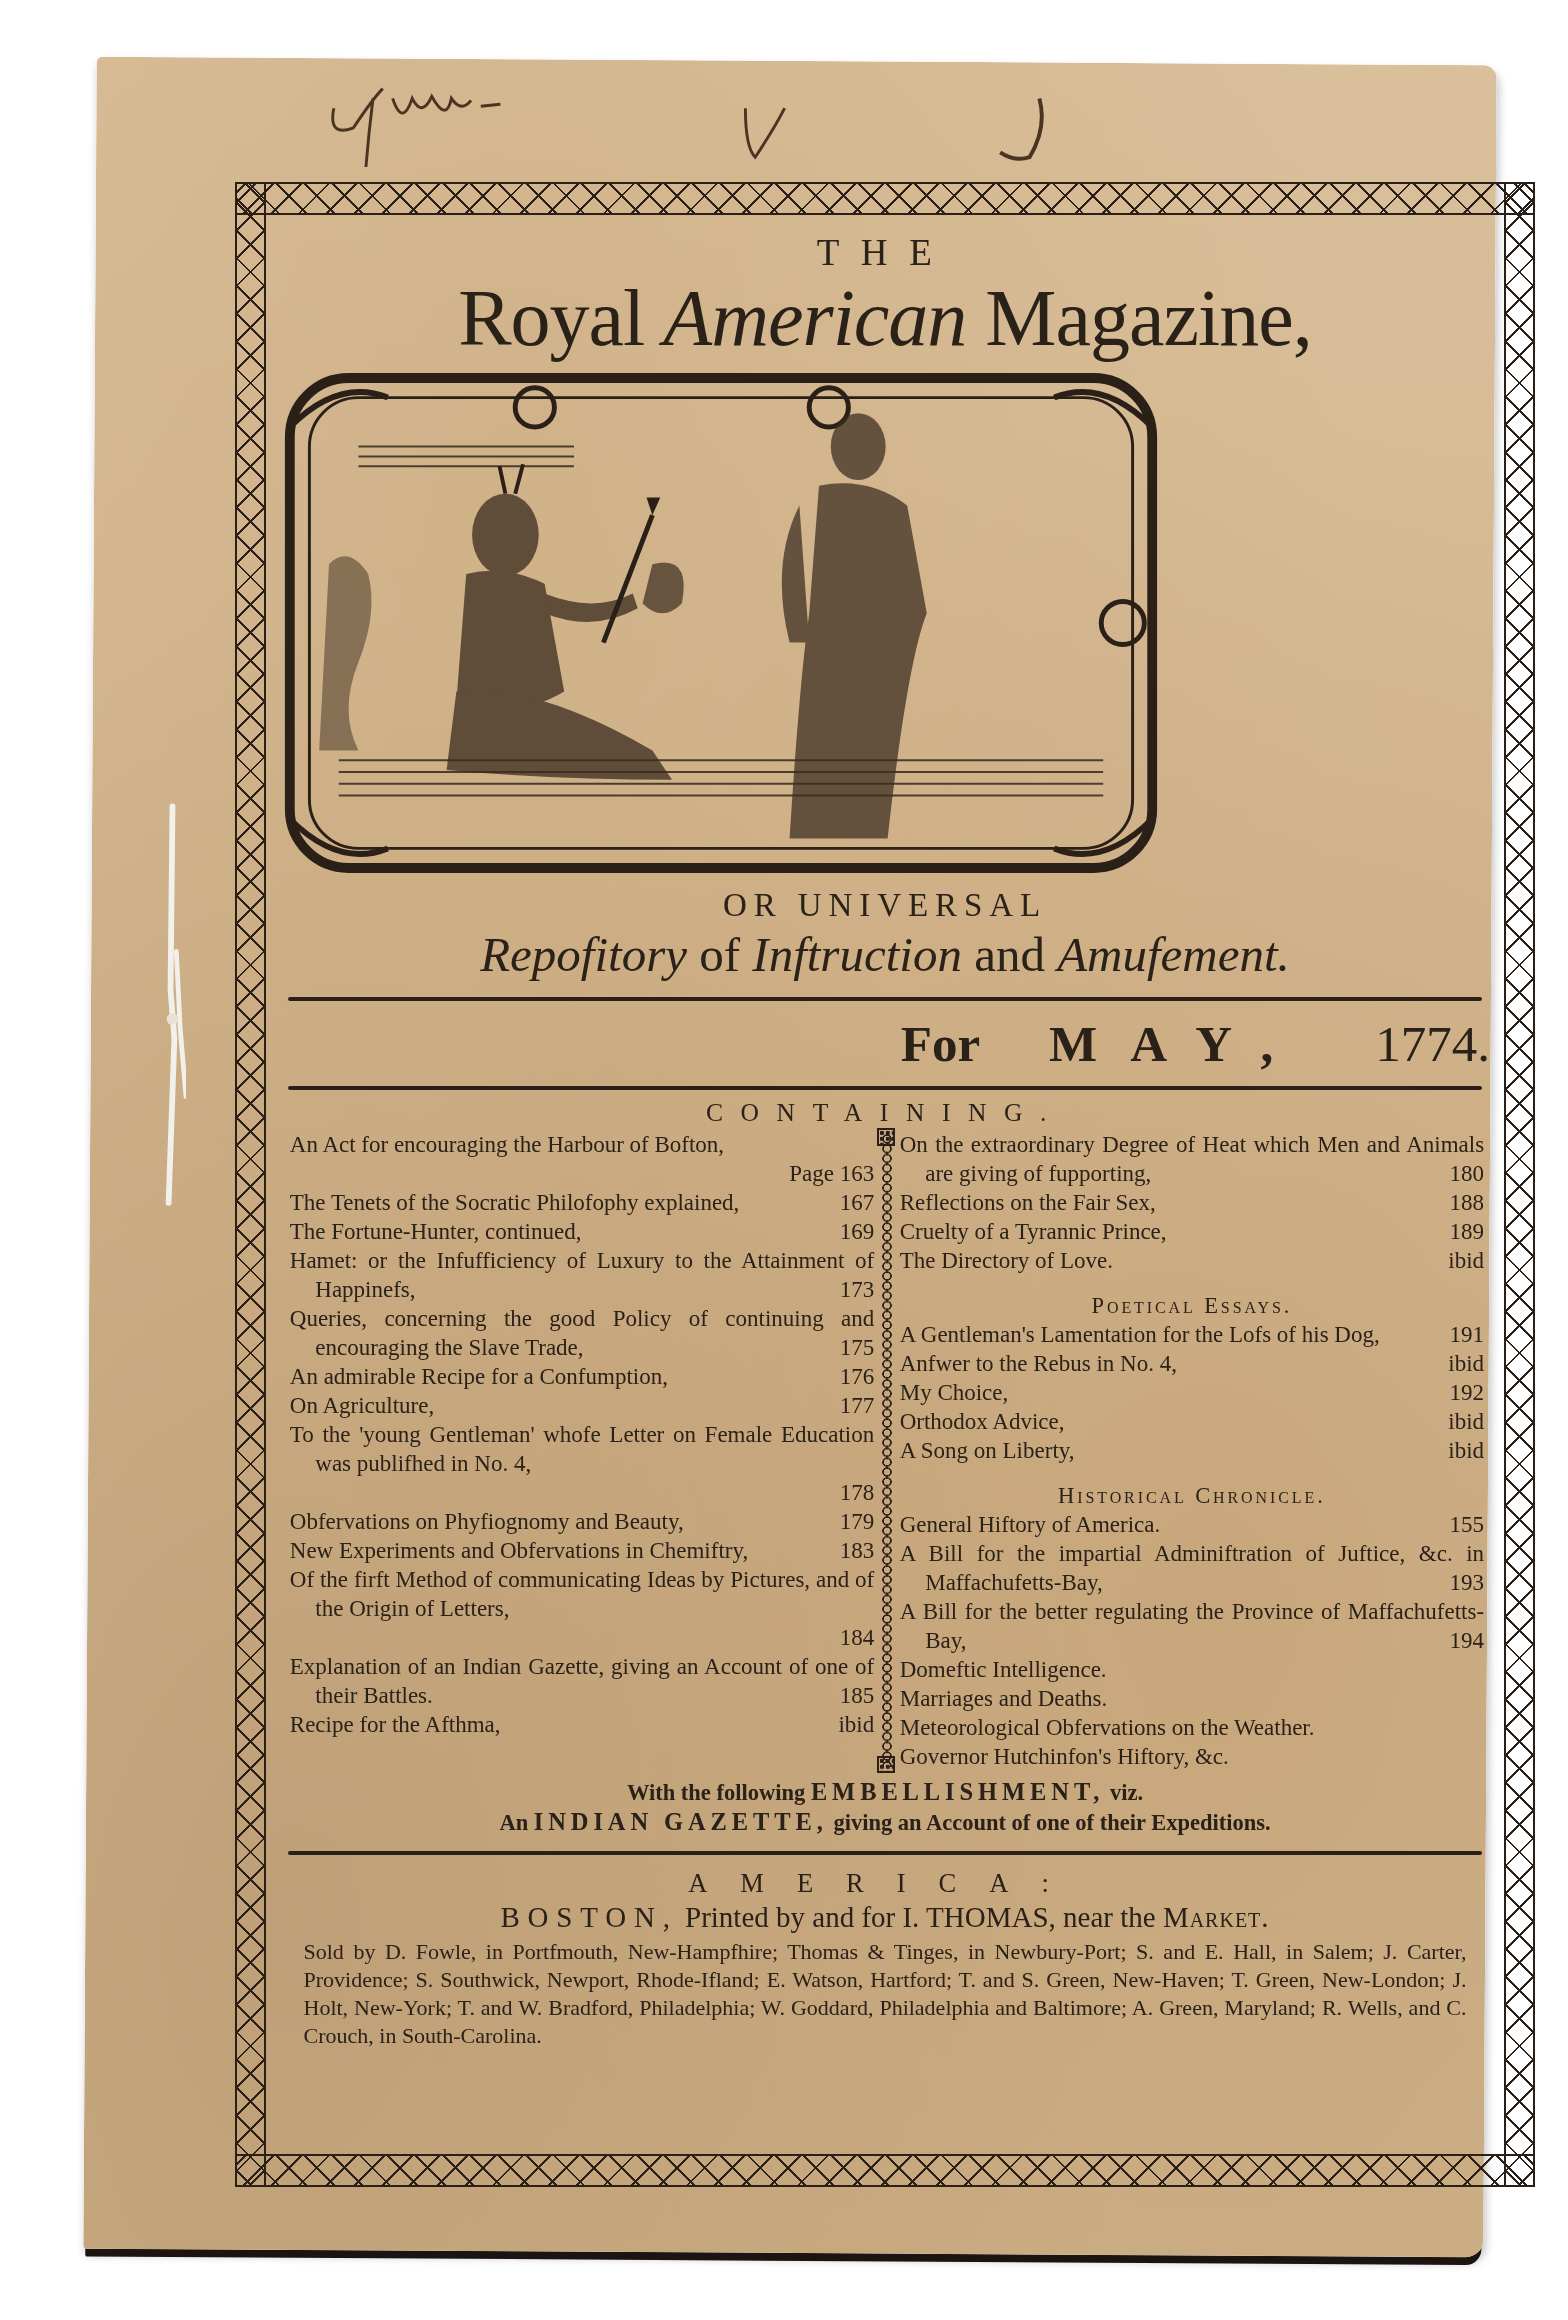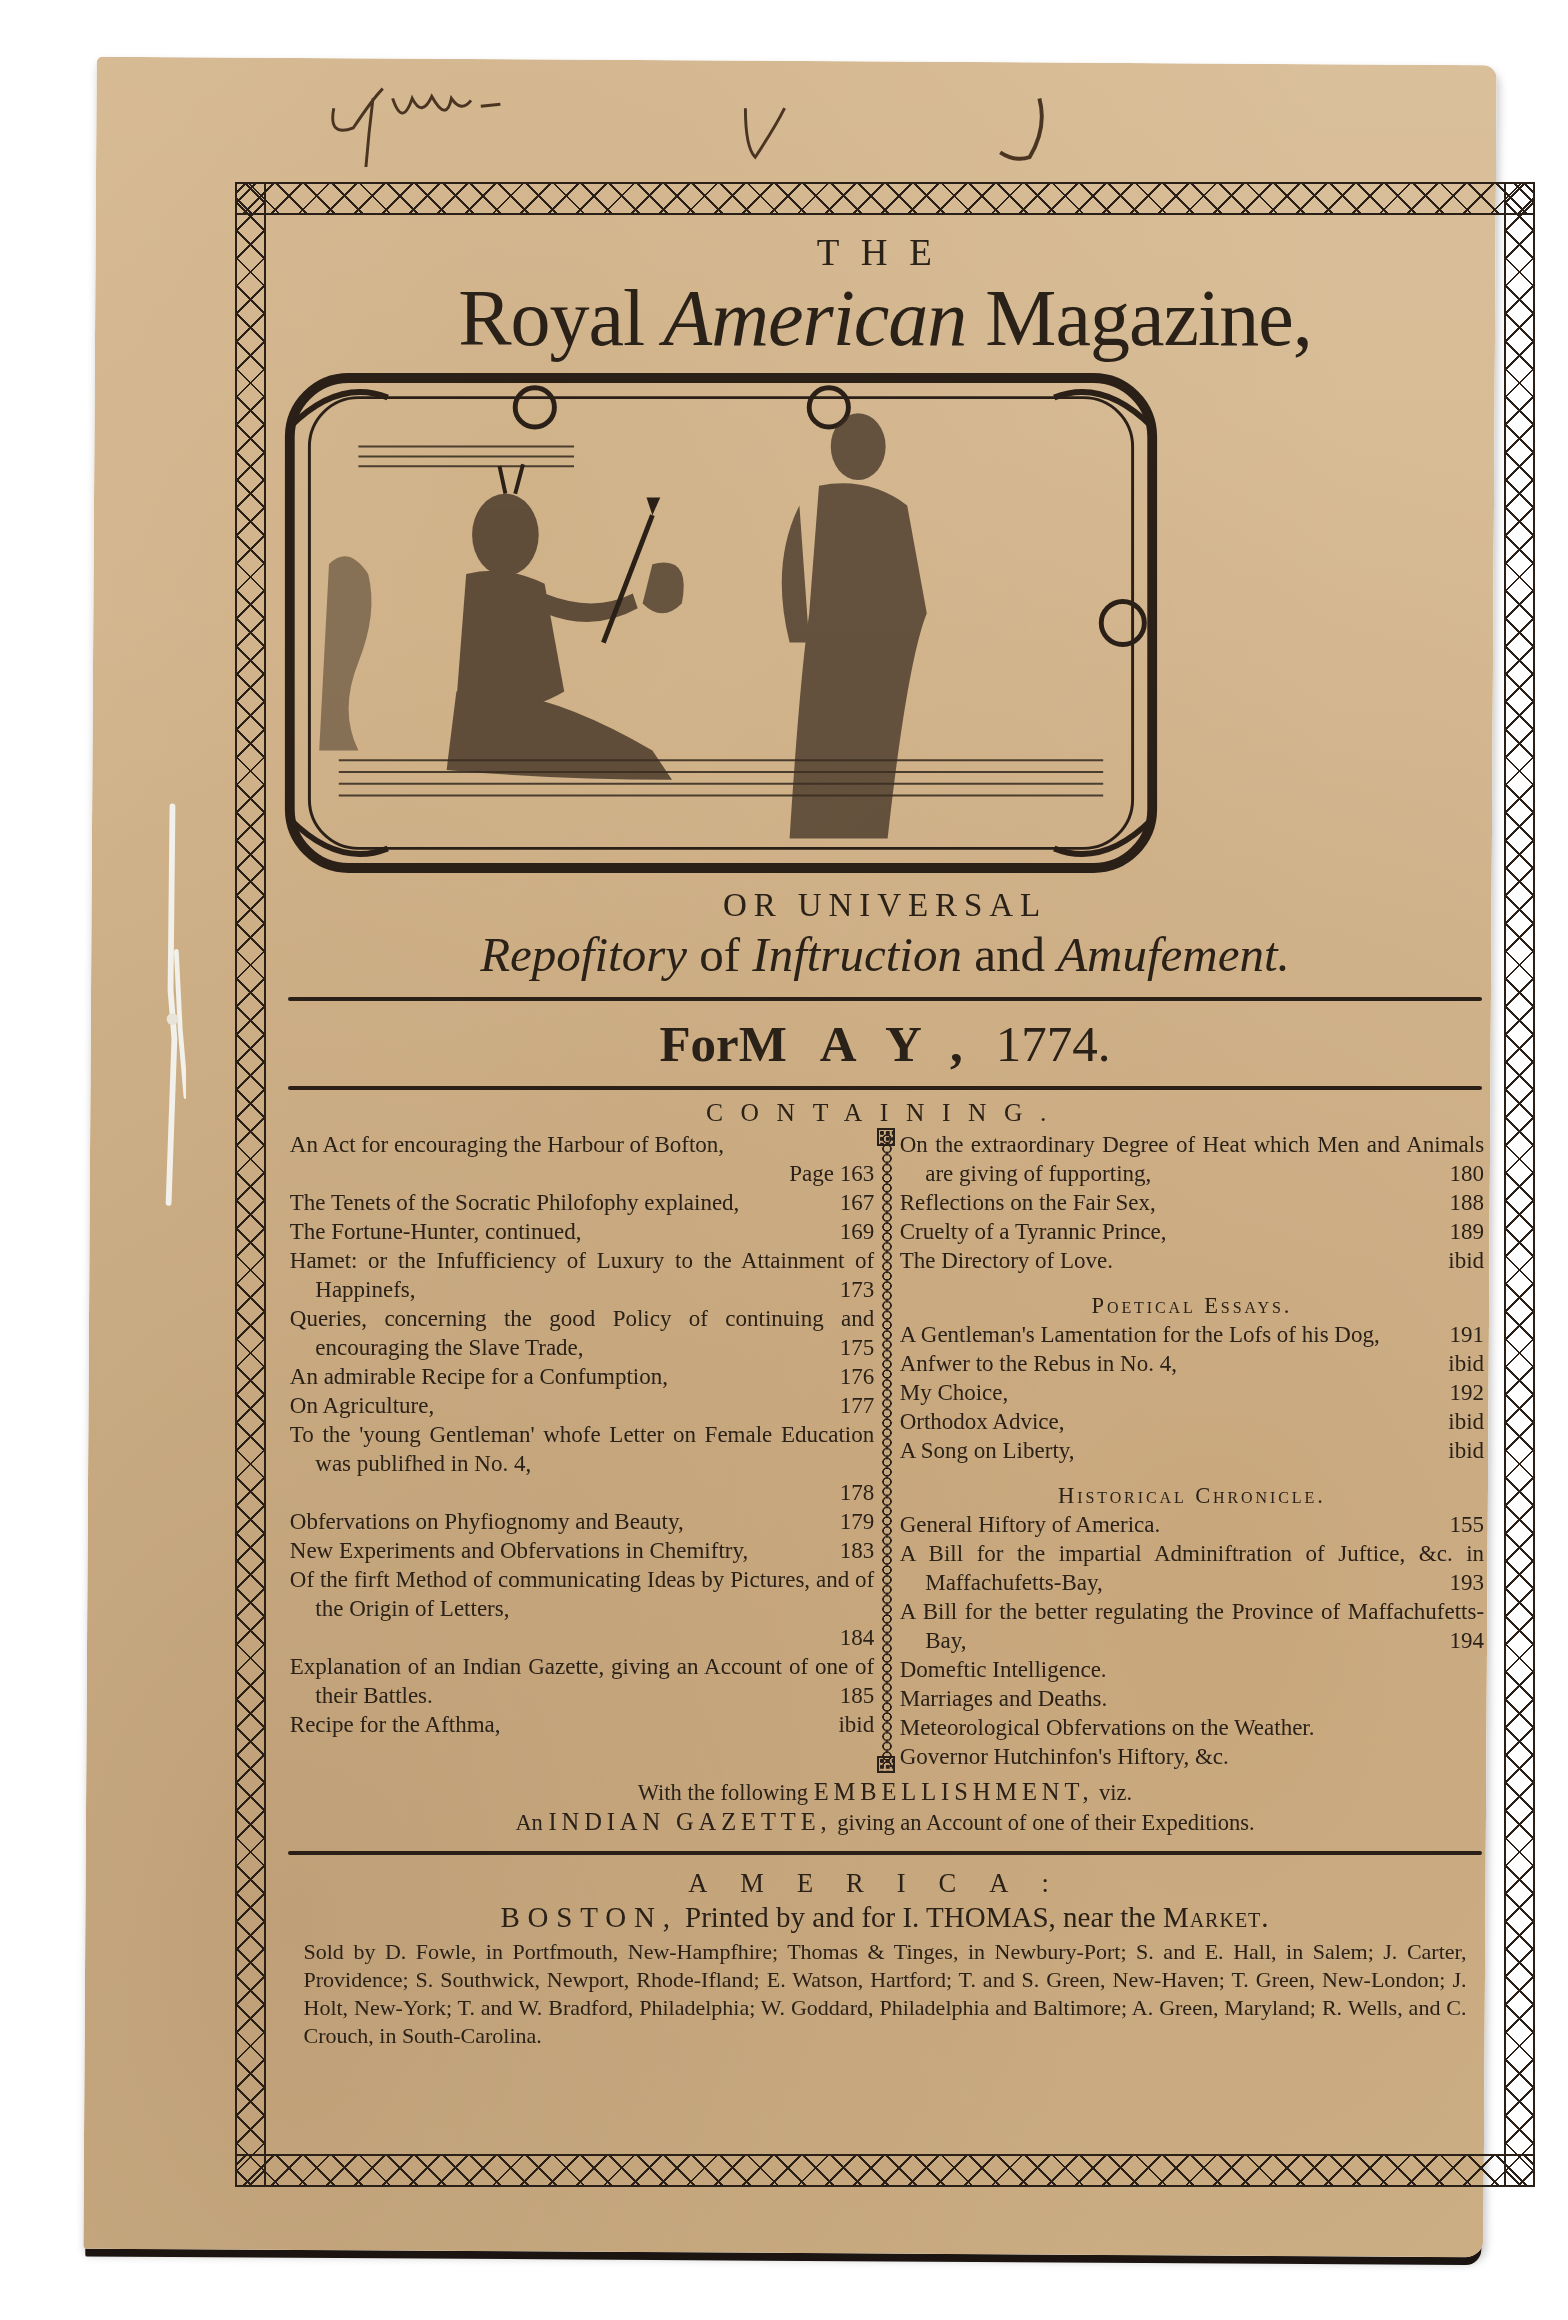--- a/index.html
+++ b/index.html
@@ -47,21 +47,21 @@
   .the { font-size: 37px; letter-spacing: 21.6px; margin-top: 5.9px; }
   .title { font-size: 80px; line-height: 1; margin-top: 3.9px; white-space: nowrap; letter-spacing: -1px; }
   .title .it { font-style: italic; }
   .woodcut {
     position: relative; margin: 9.8px auto 0 auto; width: 882px; height: 510px;
   }
   .subtitle-small { font-size: 33px; letter-spacing: 6.9px; margin-top: 5.9px; }
   .subtitle { font-size: 49px; margin-top: 2px; }
   .subtitle .it { font-style: italic; }
   .rule { height: 3.9px; background: #2a2018; margin: 0 7.8px; border-radius: 2px; }
-  .formay { font-size: 51px; font-weight: bold; display: flex; justify-content: center; padding: 13.7px 0; }
+  .formay { font-size: 51px; font-weight: bold; display: flex; justify-content: flex-end; gap: 69px; padding: 13.7px 0; }
   .formay .may { letter-spacing: 33px; }
   .containing { font-size: 25.5px; letter-spacing: 17.6px; margin-top: 7.8px; }
   .contents { display: flex; margin-top: 2px; font-size: 23px; line-height: 29px; }
   .col { flex: 1; }
   .col-left { padding-left: 9.8px; padding-right: 5.9px; }
   .col-right { padding-left: 5.9px; padding-right: 5.9px; }
   .divider {
     width: 13.7px; position: relative;
     background-image: radial-gradient(circle at 50% 50%, transparent 2.9px, #2a2018 2.9px 4.4px, transparent 4.9px);
     background-size: 13.7px 9.8px; background-repeat: repeat-y;
@@ -71,21 +71,21 @@
     content: ""; position: absolute; left: -2.9px; width: 17.6px; height: 17.6px; border: 2.9px solid #2a2018; box-sizing: border-box;
     background: radial-gradient(circle, #2a2018 2px, transparent 2.5px) 0 0 / 5.9px 5.9px;
   }
   .divider::before { top: -5.9px; }
   .divider::after { bottom: -5.9px; }
   .entry { position: relative; }
   .entry .t { display: block; text-indent: -25.5px; padding-left: 25.5px; text-align: justify; }
   .entry .pg { float: right; }
   .entry .pgline { display: block; text-align: right; }
   .section-head { text-align: center; font-variant: small-caps; letter-spacing: 2.9px; font-size: 22.5px; margin-top: 16px; }
-  .embellish { font-size: 22.5px; margin-top: 5.9px; line-height: 29px; }
+  .embellish { font-size: 22.5px; margin-top: 5.9px; line-height: 29px; font-weight: bold; }
   .caps { letter-spacing: 4.9px; font-size: 24.5px; }
   .america { font-size: 26.5px; letter-spacing: 33px; margin-top: 13.7px; }
   .boston { font-size: 29px; margin-top: 2px; white-space: nowrap; }
   .boston .sp { letter-spacing: 7.8px; }
   .sold { font-size: 22px; line-height: 28px; padding: 3.9px 23.5px 0 23.5px; text-align: justify; }
   .sc { font-variant: small-caps; letter-spacing: 1px; }
 </style>
 </head>
 <body>
 

